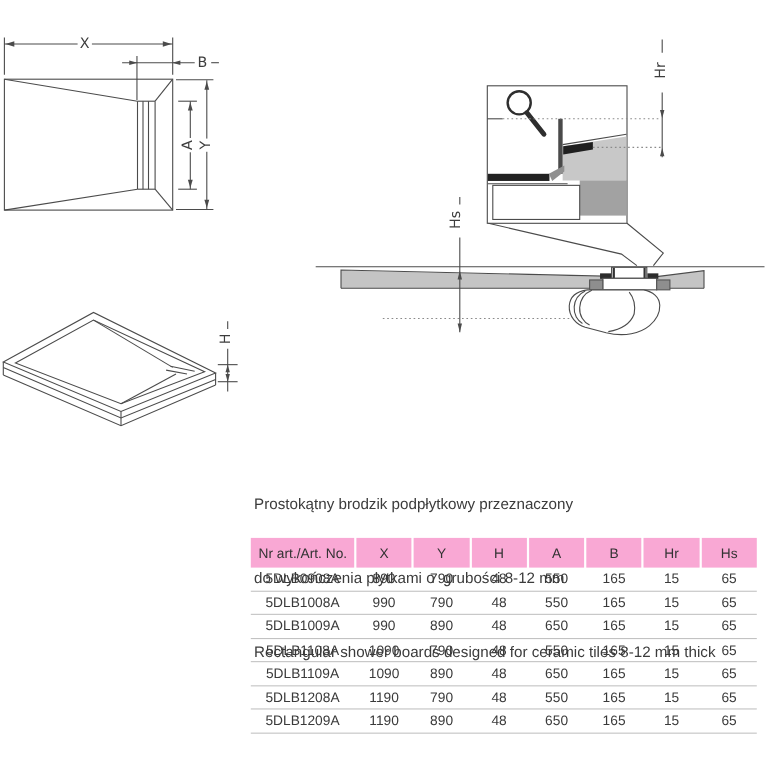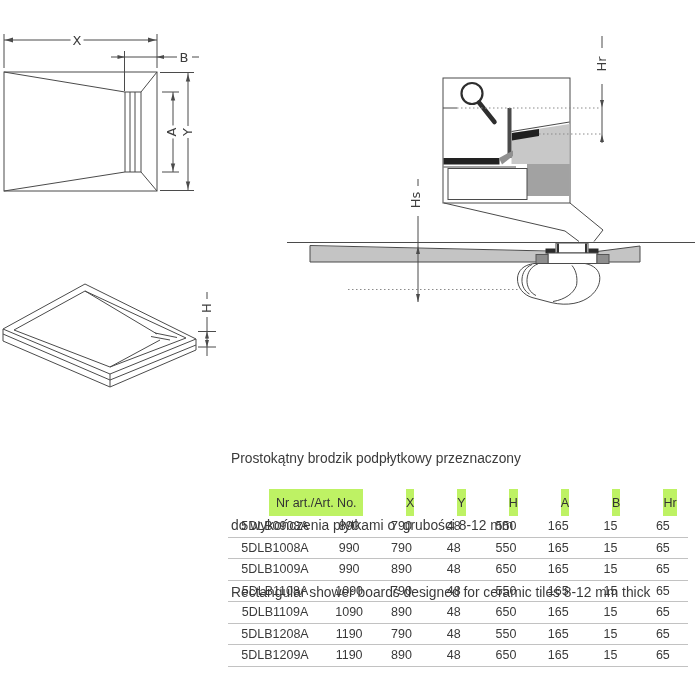--- a/index.html
+++ b/index.html
@@ -6,21 +6,21 @@
   .page{position:relative;width:700px;height:700px;background:#fff;overflow:hidden;
         font-family:"Liberation Sans",sans-serif;}
   svg{position:absolute;left:0;top:0;}
   .dim-label{position:absolute;font-family:"DejaVu Sans",sans-serif;font-size:13px;color:#3d3d3d;
              background:#fff;padding:0 2px;transform:translate(-50%,-50%);white-space:nowrap;line-height:1;}
   .dim-label.rot{transform:translate(-50%,-50%) rotate(-90deg);}
   .description{position:absolute;left:231px;top:403px;width:475px;font-size:13.8px;line-height:22.4px;
                color:#3b3b3b;white-space:pre-wrap;}
   .spec-table{position:absolute;left:228px;top:489px;width:460px;color:#3a3a3a;font-size:12.5px;}
   .hrow{display:flex;gap:2px;height:27px;}
-  .hcell{background:#bef264;color:#333;flex:1;display:flex;align-items:center;justify-content:center;margin-left:41px;}
+  .hcell{background:#f9a8d4;color:#333;flex:1;display:flex;align-items:center;justify-content:center;}
   .hcell.first{flex:0 0 94px;justify-content:flex-start;padding-left:7px;box-sizing:border-box;}
   .drow{display:flex;gap:2px;height:20.5px;border-bottom:1px solid #c2c2c2;align-items:center;}
   .dcell{flex:1;text-align:center;}
   .dcell.first{flex:0 0 94px;}
 </style>
 </head>
 <body>
 
 <div class="page">
 

